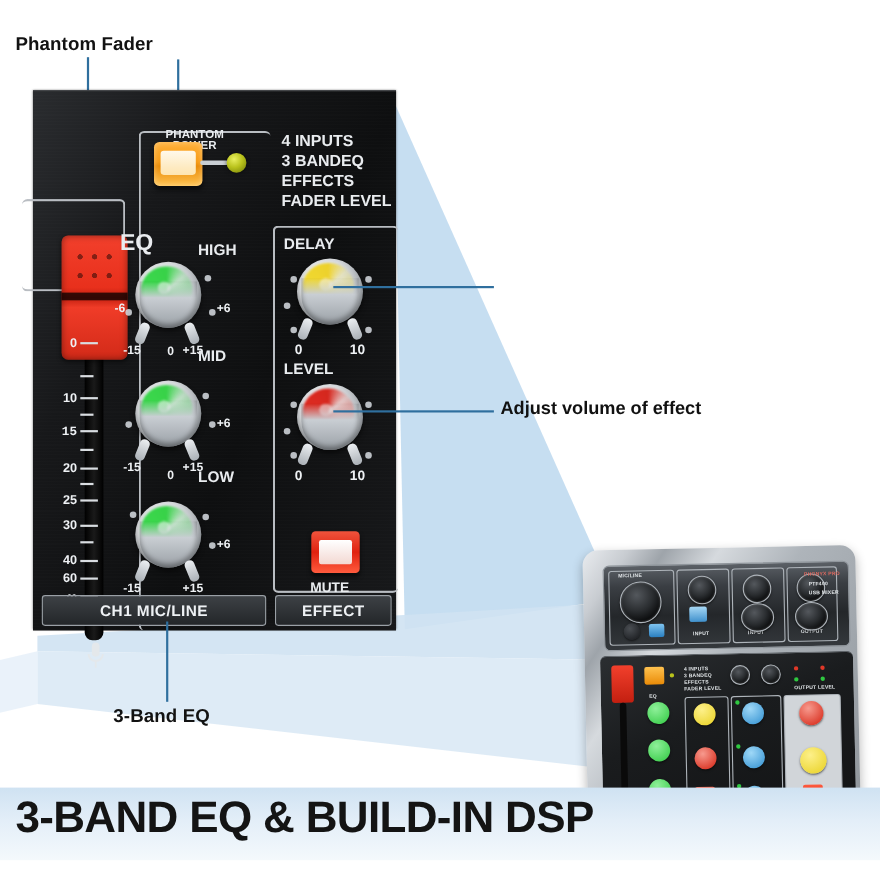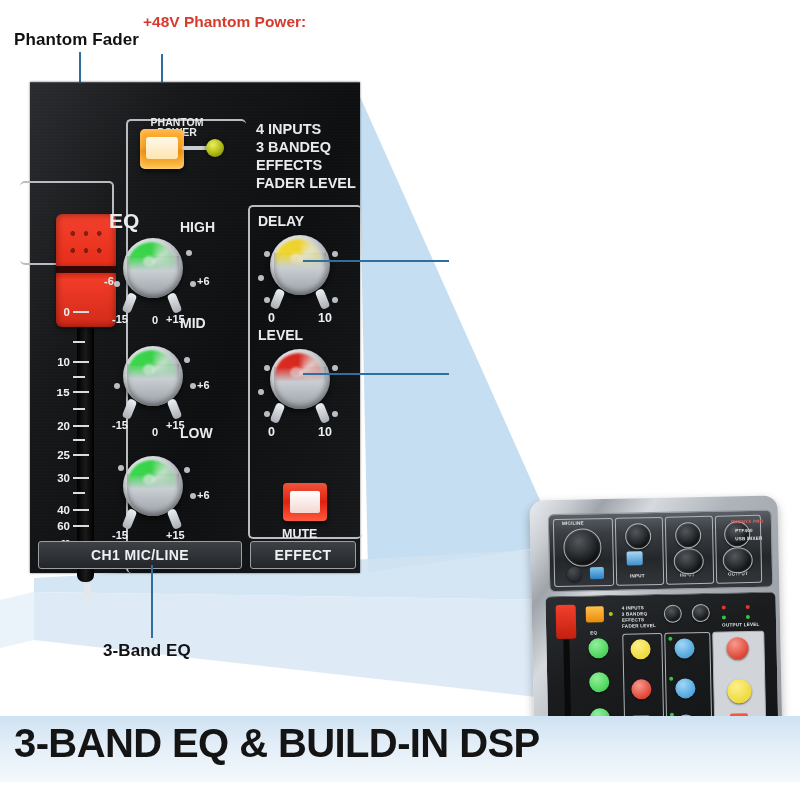--- a/index.html
+++ b/index.html
@@ -190,21 +190,20 @@
     <polygon points="32,575 360,572 560,560 560,600 40,600" fill="#ffffff" opacity="0"></polygon>
     <polygon points="34,578 562,548 562,600 34,592" fill="#cfe2f2" opacity="0.9"></polygon>
     <polygon points="34,592 562,600 562,700 34,640" fill="#dceaf6" opacity="0.95"></polygon>
     <polygon points="0,600 34,592 34,640 0,648" fill="#dceaf6" opacity="0.6"></polygon>
   </svg>
 
   <div class="lbl lbl-dark" style="left:14px;top:30px;">Phantom Fader</div>
   <div class="leader leader-v" style="left:79px;top:52px;height:155px;"></div>
   <div class="dot" style="left:72px;top:197px;"></div>
 
-  <div class="lbl lbl-red" style="left:143px;top:12px;">+48V Phantom Power:</div>
   <div class="leader leader-v" style="left:161px;top:54px;height:94px;"></div>
   <div class="dot" style="left:154px;top:140px;"></div>
 
   <div class="panel">
     <div class="noise"></div>
 
     <div class="grpbox" style="left:96px;top:36px;width:118px;height:452px;border-right:none;border-bottom:none;"></div>
     <div class="grpbox" style="left:-10px;top:98px;width:92px;height:80px;border-left:none;"></div>
 
     <div class="ptxt" style="left:120px;top:34px;font-size:10.5px;line-height:10px;text-align:center;width:54px;">
@@ -354,20 +353,21 @@
     </div>
     <div class="ptxt" style="left:252px;top:444px;font-size:12.5px;">MUTE</div>
 
     <div class="sect" style="left:8px;top:458px;width:202px;">CH1 MIC/LINE</div>
     <div class="sect" style="left:220px;top:458px;width:104px;">EFFECT</div>
   </div>
 
   <div class="leader leader-h" style="left:303px;top:260px;width:146px;"></div>
 
   <div class="leader leader-h" style="left:303px;top:373px;width:146px;"></div>
+  <div class="lbl lbl-right" style="left:455px;top:362px;">Adjust volume of effect</div>
 
   <div class="leader leader-v" style="left:151px;top:565px;height:73px;"></div>
   <div class="lbl lbl-dark" style="left:103px;top:641px;">3-Band EQ</div>
 
   <div class="product">
     <div class="pbody">
 
       <div class="ptop">
         <div class="pbox" style="left:4px;top:4px;width:58px;height:66px;"></div>
         <div class="plabel" style="left:13px;top:6px;">MIC/LINE</div>

